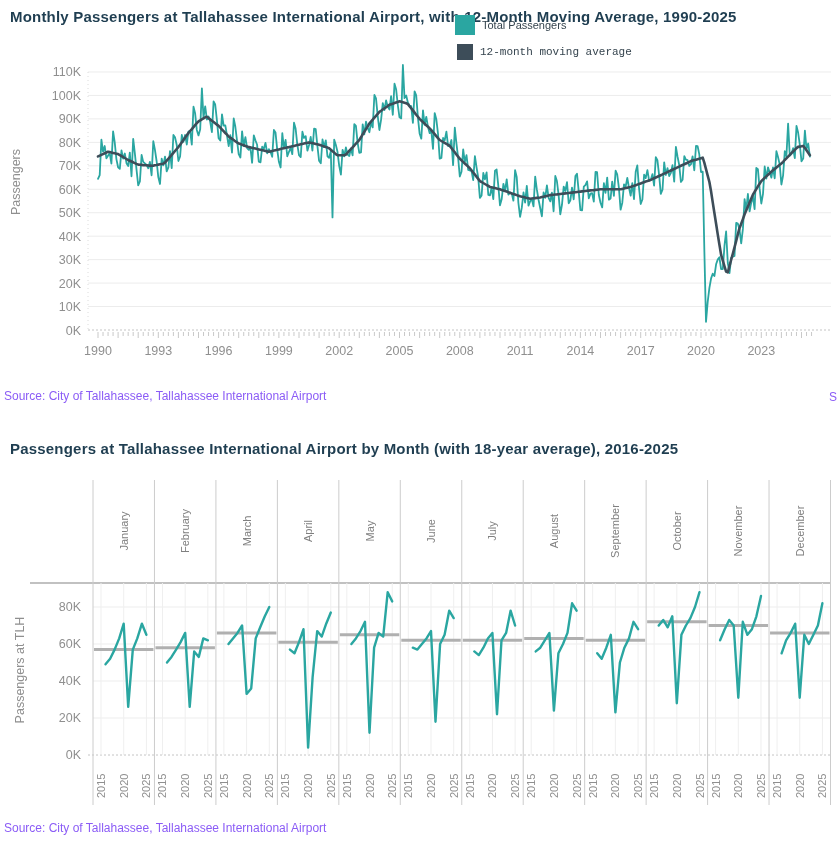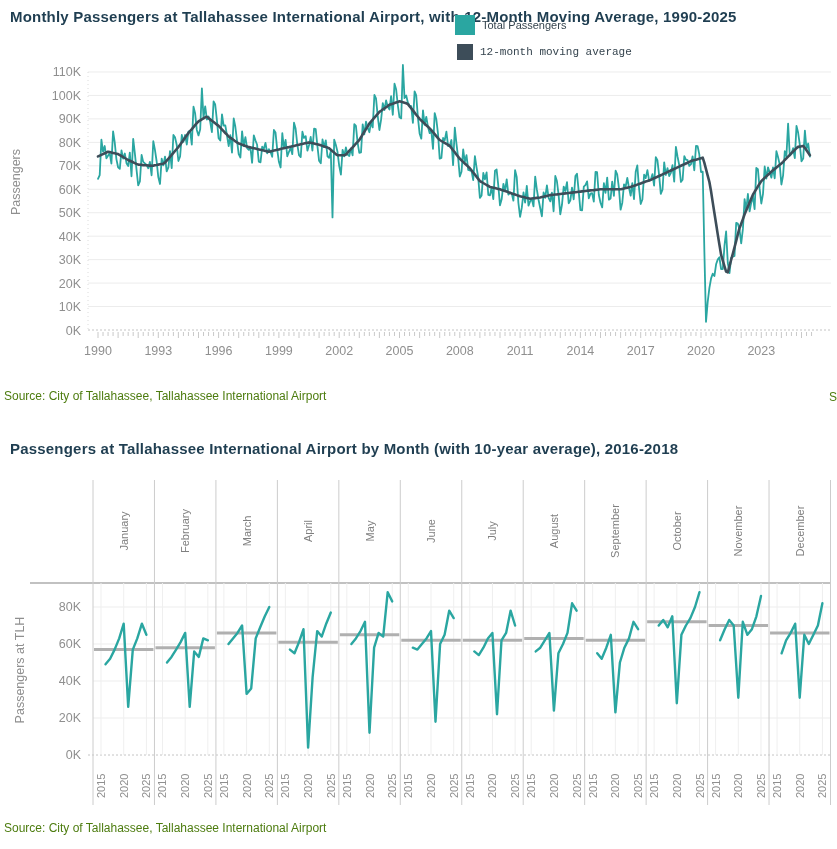--- a/index.html
+++ b/index.html
@@ -14,21 +14,21 @@
   .legend{position:absolute;left:455px;top:15px;z-index:5;}
   .lrow{display:flex;align-items:center;}
   .lrow2{margin-top:9px;font-family:Liberation Mono, monospace;}
   .swatch{display:inline-block;}
   .sw1{width:20px;height:20px;}
   .sw2{width:16px;height:16px;margin-left:2px;}
   .llabel{font-size:11px;color:#35444E;margin-left:7px;white-space:nowrap;}
   svg{position:absolute;left:0;display:block;}
   #plot1{top:55px;}
   #plot2{top:51px;}
-  .source{position:absolute;left:4px;top:389px;font-size:12px;color:#4d7c0f;white-space:nowrap;}
+  .source{position:absolute;left:4px;top:389px;font-size:12px;color:#8b5cf6;white-space:nowrap;}
   .strunc{left:829px;top:390px;}
   #c2 .source{top:397px;}
 </style>
 </head>
 <body>
 
 <div id="c1" class="chart-block">
   <div class="chart-title">Monthly Passengers at Tallahassee International Airport, with 12-Month Moving Average, 1990-2025</div>
   <div class="legend">
     <div class="lrow">
@@ -223,21 +223,21 @@
       <text x="81" y="21.495000000000005" fill="#8F8F8F" font-size="12.5" text-anchor="end" font-family="Liberation Sans, sans-serif">110K</text>
       <text x="20" y="127" fill="#8F8F8F" font-size="12.5" text-anchor="middle" font-family="Liberation Sans, sans-serif" transform="rotate(-90 20 127)">Passengers</text>
       <polyline points="98.0,123.8 99.7,120.1 101.4,84.7 103.0,96.7 104.7,91.0 106.4,103.4 108.0,100.7 109.7,98.0 111.4,108.6 113.1,76.3 114.7,87.2 116.4,104.1 118.1,112.3 119.8,113.9 121.5,95.4 123.1,103.6 124.8,98.5 126.5,108.2 128.2,111.0 129.8,97.6 131.5,121.3 133.2,83.9 134.8,97.8 136.5,114.4 138.2,130.3 139.9,126.4 141.6,100.0 143.2,106.9 144.9,108.4 146.6,110.0 148.3,113.3 149.9,106.8 151.6,120.3 153.3,86.2 154.9,94.7 156.6,106.0 158.3,122.1 160.0,129.0 161.7,103.6 163.3,110.4 165.0,101.6 166.7,116.3 168.4,112.3 170.0,96.2 171.7,113.2 173.4,80.0 175.0,82.3 176.7,89.7 178.4,106.0 180.1,101.5 181.8,80.0 183.4,86.8 185.1,80.0 186.8,89.5 188.4,76.5 190.1,75.8 191.8,89.6 193.5,51.7 195.1,58.1 196.8,74.9 198.5,80.4 200.2,74.2 201.9,33.4 203.5,62.7 205.2,51.3 206.9,64.6 208.6,61.5 210.2,66.8 211.9,77.1 213.6,46.4 215.2,49.5 216.9,65.2 218.6,83.2 220.3,85.6 222.0,59.4 223.6,70.5 225.3,70.3 227.0,80.5 228.7,91.0 230.3,80.1 232.0,97.7 233.7,63.5 235.3,71.5 237.0,85.4 238.7,99.1 240.4,102.5 242.1,76.4 243.7,91.1 245.4,82.1 247.1,93.2 248.8,94.9 250.4,92.4 252.1,107.8 253.8,80.4 255.4,85.3 257.1,89.8 258.8,106.7 260.5,107.3 262.2,91.7 263.8,94.1 265.5,87.8 267.2,98.4 268.9,94.2 270.5,96.7 272.2,101.8 273.9,75.0 275.5,77.4 277.2,94.4 278.9,106.8 280.6,112.5 282.3,78.2 283.9,93.1 285.6,85.0 287.3,101.3 289.0,96.8 290.6,92.8 292.3,99.2 294.0,67.7 295.6,73.5 297.3,89.3 299.0,100.1 300.7,102.1 302.4,76.7 304.0,83.0 305.7,81.2 307.4,95.7 309.1,89.9 310.7,81.8 312.4,95.6 314.1,73.6 315.7,74.2 317.4,90.8 319.1,105.8 320.8,108.3 322.5,84.5 324.1,92.2 325.8,85.3 327.5,101.3 329.1,102.8 330.8,96.3 332.5,162.4 334.2,84.7 335.8,89.8 337.5,96.8 339.2,110.8 340.9,119.7 342.6,94.8 344.2,101.4 345.9,92.5 347.6,99.6 349.3,101.0 350.9,93.5 352.6,100.4 354.3,69.1 355.9,70.9 357.6,87.6 359.3,97.8 361.0,97.4 362.7,69.4 364.3,79.3 366.0,66.7 367.7,72.7 369.4,77.2 371.0,67.3 372.7,72.4 374.4,40.0 376.0,43.4 377.7,60.9 379.4,75.0 381.1,64.6 382.8,48.2 384.4,55.0 386.1,45.4 387.8,51.7 389.5,54.5 391.1,41.1 392.8,59.8 394.5,28.7 396.1,34.2 397.8,50.0 399.5,62.3 401.2,63.4 402.9,10.0 404.5,43.1 406.2,40.4 407.9,47.8 409.6,50.6 411.2,51.0 412.9,67.9 414.6,36.4 416.2,40.3 417.9,62.3 419.6,78.4 421.3,83.7 423.0,55.3 424.6,69.9 426.3,61.8 428.0,72.1 429.7,78.2 431.3,75.4 433.0,93.9 434.7,58.1 436.3,64.2 438.0,78.6 439.7,103.7 441.4,103.0 443.1,82.9 444.7,85.3 446.4,76.7 448.1,91.1 449.8,90.4 451.4,85.0 453.1,110.2 454.8,72.7 456.4,88.1 458.1,102.3 459.8,121.5 461.5,116.8 463.2,94.4 464.8,107.0 466.5,100.2 468.2,114.8 469.9,115.5 471.5,115.7 473.2,125.1 474.9,101.1 476.5,112.1 478.2,122.4 479.9,142.9 481.6,140.4 483.3,118.0 484.9,124.3 486.6,117.4 488.3,139.9 490.0,140.3 491.6,132.6 493.3,144.1 495.0,115.6 496.6,114.4 498.3,130.7 500.0,150.3 501.7,144.0 503.4,128.8 505.0,136.1 506.7,124.4 508.4,139.7 510.1,137.7 511.7,138.1 513.4,145.7 515.1,115.1 516.7,121.9 518.4,148.0 520.1,161.8 521.8,152.7 523.5,137.5 525.1,147.6 526.8,130.8 528.5,150.7 530.2,146.1 531.8,144.0 533.5,151.4 535.2,121.6 536.8,134.2 538.5,144.5 540.2,153.0 541.9,161.3 543.6,137.4 545.2,142.8 546.9,130.4 548.6,142.9 550.3,146.4 551.9,137.6 553.6,156.3 555.3,121.0 556.9,126.0 558.6,139.8 560.3,159.4 562.0,149.5 563.7,131.6 565.3,136.0 567.0,127.1 568.7,148.3 570.4,145.2 572.0,132.6 573.7,144.3 575.4,121.1 577.0,118.8 578.7,136.2 580.4,155.2 582.1,155.4 583.8,131.6 585.4,130.1 587.1,126.4 588.8,143.3 590.5,138.7 592.1,138.1 593.8,146.6 595.5,117.0 597.1,117.2 598.8,139.8 600.5,147.7 602.2,152.4 603.9,128.1 605.5,137.9 607.2,122.6 608.9,144.7 610.6,143.5 612.2,126.6 613.9,140.9 615.6,115.7 617.2,119.3 618.9,132.9 620.6,154.7 622.3,147.7 624.0,129.3 625.6,131.9 627.3,123.0 629.0,132.8 630.7,140.7 632.3,128.1 634.0,144.1 635.7,116.8 637.3,110.4 639.0,132.9 640.7,149.0 642.4,144.5 644.1,119.7 645.7,123.1 647.4,115.1 649.1,125.7 650.8,125.1 652.4,119.2 654.1,130.6 655.8,102.1 657.4,105.2 659.1,119.9 660.8,138.9 662.5,134.7 664.2,107.3 665.8,120.0 667.5,113.2 669.2,121.0 670.9,117.8 672.5,110.2 674.2,126.6 675.9,91.8 677.5,101.5 679.2,109.9 680.9,127.0 682.6,124.8 684.3,101.2 685.9,104.6 687.6,105.2 689.3,110.9 691.0,109.2 692.6,101.3 694.3,115.3 696.0,91.0 697.6,91.1 699.3,99.4 701.0,117.0 702.7,116.6 704.4,197.6 706.0,266.8 707.7,246.9 709.4,232.8 711.1,223.4 712.7,218.7 714.4,221.1 716.1,209.3 717.7,204.6 719.4,202.3 721.1,214.0 722.8,214.0 724.5,190.6 726.1,176.5 727.8,208.0 729.5,218.1 731.2,202.7 732.8,201.8 734.5,200.9 736.2,167.8 737.8,168.6 739.5,174.5 741.2,188.4 742.9,173.9 744.6,144.1 746.2,155.0 747.9,139.0 749.6,156.3 751.3,147.4 752.9,141.4 754.6,154.1 756.3,112.9 757.9,114.2 759.6,133.4 761.3,148.5 763.0,138.8 764.7,111.5 766.3,123.7 768.0,112.3 769.7,117.6 771.4,122.7 773.0,112.3 774.7,123.3 776.4,96.2 778.0,102.0 779.7,109.4 781.4,129.5 783.1,120.3 784.8,96.2 786.4,101.2 788.1,68.6 789.8,100.7 791.5,98.8 793.1,93.2 794.8,103.1 796.5,70.9 798.1,77.5 799.8,89.7 801.5,106.3 803.2,103.6 804.9,75.6 806.5,94.1 808.2,88.5 809.9,101.6" fill="none" stroke="#2AA6A1" stroke-width="1.8" stroke-linejoin="round" stroke-linecap="round"></polyline>
       <polyline points="98.0,101.4 99.7,100.7 101.3,99.9 103.0,99.1 104.7,98.3 106.4,97.5 108.0,96.7 109.7,97.1 111.4,97.5 113.1,97.9 114.7,98.3 116.4,98.7 118.1,99.1 119.8,100.1 121.4,101.0 123.1,102.0 124.8,103.0 126.5,104.0 128.1,105.0 129.8,105.7 131.5,106.5 133.2,107.3 134.8,108.1 136.5,108.9 138.2,109.6 139.9,109.8 141.5,109.9 143.2,110.1 144.9,110.2 146.6,110.3 148.2,110.5 149.9,110.6 151.6,110.8 153.3,110.6 154.9,110.3 156.6,110.0 158.3,109.6 160.0,109.3 161.6,109.0 163.3,108.7 165.0,107.7 166.7,105.7 168.3,103.8 170.0,101.8 171.7,99.9 173.4,97.9 175.0,96.0 176.7,94.0 178.4,92.1 180.1,89.7 181.7,87.4 183.4,85.0 185.1,82.7 186.8,80.3 188.4,78.0 190.1,76.0 191.8,74.1 193.5,72.1 195.1,70.2 196.8,68.2 198.5,66.3 200.2,65.3 201.8,64.3 203.5,63.3 205.2,62.3 206.9,61.8 208.5,63.1 210.2,64.4 211.9,65.7 213.6,67.0 215.2,68.3 216.9,69.6 218.6,70.9 220.3,72.7 221.9,74.5 223.6,76.2 225.3,78.0 227.0,79.7 228.6,81.5 230.3,82.7 232.0,83.8 233.7,85.0 235.3,86.2 237.0,87.4 238.7,88.5 240.4,89.1 242.0,89.7 243.7,90.3 245.4,90.9 247.1,91.5 248.7,92.1 250.4,92.4 252.1,92.8 253.8,93.2 255.4,93.6 257.1,94.0 258.8,94.4 260.5,94.8 262.1,95.2 263.8,95.6 265.5,96.0 267.2,96.4 268.8,96.7 270.5,96.4 272.2,96.0 273.9,95.6 275.5,95.2 277.2,94.8 278.9,94.4 280.6,94.0 282.2,93.6 283.9,93.2 285.6,92.8 287.3,92.4 288.9,92.1 290.6,91.7 292.3,91.3 294.0,90.9 295.6,90.5 297.3,90.1 299.0,89.7 300.7,89.3 302.3,88.9 304.0,88.5 305.7,88.1 307.4,87.8 309.0,87.4 310.7,87.8 312.4,88.1 314.1,88.5 315.7,88.9 317.4,89.3 319.1,89.7 320.8,90.3 322.4,90.9 324.1,91.5 325.8,92.1 327.5,92.6 329.1,93.2 330.8,94.7 332.5,96.2 334.2,97.6 335.8,99.1 337.5,100.3 339.2,100.3 340.9,100.3 342.5,100.3 344.2,100.3 345.9,99.5 347.6,97.7 349.2,95.9 350.9,94.1 352.6,92.3 354.3,90.5 355.9,88.6 357.6,86.8 359.3,85.0 361.0,82.3 362.6,79.5 364.3,76.8 366.0,74.1 367.7,71.3 369.3,68.6 371.0,66.6 372.7,64.7 374.4,62.7 376.0,60.8 377.7,58.8 379.4,56.9 381.1,55.7 382.7,54.5 384.4,53.4 386.1,52.2 387.8,51.0 389.4,49.8 391.1,49.2 392.8,48.7 394.5,48.1 396.1,47.5 397.8,46.9 399.5,46.3 401.2,46.8 402.8,47.3 404.5,47.8 406.2,48.3 407.9,49.1 409.5,51.2 411.2,53.3 412.9,55.4 414.6,57.6 416.2,59.7 417.9,61.8 419.6,63.9 421.3,65.5 422.9,67.0 424.6,68.6 426.3,70.2 428.0,71.7 429.6,73.3 431.3,75.2 433.0,77.2 434.7,79.2 436.3,81.1 438.0,83.1 439.7,85.0 441.4,86.0 443.0,87.0 444.7,87.9 446.4,88.9 448.1,89.9 449.7,90.9 451.4,93.0 453.1,95.2 454.8,97.3 456.4,99.5 458.1,101.6 459.8,103.8 461.5,105.3 463.1,106.9 464.8,108.5 466.5,110.0 468.2,111.6 469.8,113.2 471.5,115.3 473.2,117.5 474.9,119.6 476.5,121.8 478.2,123.9 479.9,126.1 481.6,127.0 483.2,128.0 484.9,129.0 486.6,130.0 488.3,130.9 489.9,131.9 491.6,132.3 493.3,132.7 495.0,133.1 496.6,133.5 498.3,133.9 500.0,134.3 501.7,134.9 503.3,135.4 505.0,136.0 506.7,136.6 508.4,137.2 510.0,137.8 511.7,138.4 513.4,139.0 515.1,139.5 516.7,140.1 518.4,140.7 520.1,141.3 521.8,141.7 523.4,142.1 525.1,142.5 526.8,142.9 528.5,143.3 530.1,143.7 531.8,143.5 533.5,143.3 535.2,143.1 536.8,142.9 538.5,142.7 540.2,142.5 541.9,142.1 543.5,141.7 545.2,141.3 546.9,140.9 548.6,140.5 550.2,140.1 551.9,139.9 553.6,139.7 555.3,139.5 556.9,139.4 558.6,139.2 560.3,139.0 562.0,138.8 563.6,138.6 565.3,138.4 567.0,138.2 568.7,138.0 570.3,137.8 572.0,137.6 573.7,137.4 575.4,137.2 577.0,137.0 578.7,136.8 580.4,136.6 582.1,136.4 583.7,136.2 585.4,136.0 587.1,135.8 588.8,135.6 590.4,135.4 592.1,135.2 593.8,135.1 595.5,134.9 597.1,134.7 598.8,134.5 600.5,134.3 602.2,134.3 603.8,134.3 605.5,134.3 607.2,134.3 608.9,134.3 610.5,134.3 612.2,134.3 613.9,134.3 615.6,134.3 617.2,134.3 618.9,134.3 620.6,134.3 622.3,133.9 623.9,133.5 625.6,133.1 627.3,132.7 629.0,132.3 630.6,131.9 632.3,131.3 634.0,130.8 635.7,130.2 637.3,129.6 639.0,129.0 640.7,128.4 642.4,127.8 644.0,127.2 645.7,126.6 647.4,126.1 649.1,125.5 650.7,124.9 652.4,124.1 654.1,123.3 655.8,122.5 657.4,121.8 659.1,121.0 660.8,120.2 662.5,119.4 664.1,118.6 665.8,117.9 667.5,117.1 669.2,116.3 670.8,115.5 672.5,114.7 674.2,113.9 675.9,113.2 677.5,112.4 679.2,111.6 680.9,110.8 682.6,110.0 684.2,109.3 685.9,108.5 687.6,107.7 689.3,106.9 690.9,106.1 692.6,105.6 694.3,105.1 696.0,104.7 697.6,104.2 699.3,103.7 701.0,103.2 702.7,102.7 704.3,107.7 706.0,114.2 707.7,120.6 709.4,127.0 711.0,136.1 712.7,147.1 714.4,158.0 716.1,168.7 717.7,179.1 719.4,189.5 721.1,199.9 722.8,205.5 724.4,211.0 726.1,216.6 727.8,217.4 729.5,211.2 731.1,205.0 732.8,198.8 734.5,192.4 736.2,185.9 737.8,179.4 739.5,173.2 741.2,168.7 742.9,164.1 744.5,159.5 746.2,155.4 747.9,151.5 749.6,147.6 751.2,143.7 752.9,139.7 754.6,136.8 756.3,134.1 757.9,131.4 759.6,128.7 761.3,126.1 763.0,124.5 764.6,122.9 766.3,121.4 768.0,119.8 769.7,118.2 771.3,116.7 773.0,115.3 774.7,113.9 776.4,112.6 778.0,111.2 779.7,109.8 781.4,108.5 783.1,106.8 784.7,105.0 786.4,103.3 788.1,101.6 789.8,99.9 791.4,98.2 793.1,96.5 794.8,94.8 796.5,93.1 798.1,91.9 799.8,91.6 801.5,91.3 803.2,90.9 804.8,92.8 806.5,95.3 808.2,97.7 809.9,100.2" fill="none" stroke="#3D4D59" stroke-width="2.6" stroke-linejoin="round" stroke-linecap="round"></polyline>
     </svg>
   <div class="source">Source: City of Tallahassee, Tallahassee International Airport</div>
   <div class="source strunc">S</div>
 </div>
 
 <div id="c2" class="chart-block">
-  <div class="chart-title">Passengers at Tallahassee International Airport by Month (with 10-year average),  2016-2018</div>
+  <div class="chart-title">Passengers at Tallahassee International Airport by Month (with 18-year average),  2016-2025</div>
   <svg id="plot2" width="837" height="374">
       <line x1="93" y1="243" x2="830.5" y2="243" stroke="#EDEDED" stroke-width="1"></line>
       <line x1="93" y1="206" x2="830.5" y2="206" stroke="#EDEDED" stroke-width="1"></line>
       <line x1="93" y1="169" x2="830.5" y2="169" stroke="#EDEDED" stroke-width="1"></line>
       <line x1="93" y1="132" x2="830.5" y2="132" stroke="#EDEDED" stroke-width="1"></line>
       <line x1="88" y1="280" x2="830.5" y2="280" stroke="#C4C4C4" stroke-width="1" stroke-dasharray="2,2"></line>
       <line x1="30" y1="108" x2="830.5" y2="108" stroke="#ADADAD" stroke-width="1.3"></line>
       <text x="81" y="284" fill="#8F8F8F" font-size="12.5" text-anchor="end" font-family="Liberation Sans, sans-serif">0K</text>
       <text x="81" y="247" fill="#8F8F8F" font-size="12.5" text-anchor="end" font-family="Liberation Sans, sans-serif">20K</text>
       <text x="81" y="210" fill="#8F8F8F" font-size="12.5" text-anchor="end" font-family="Liberation Sans, sans-serif">40K</text>

